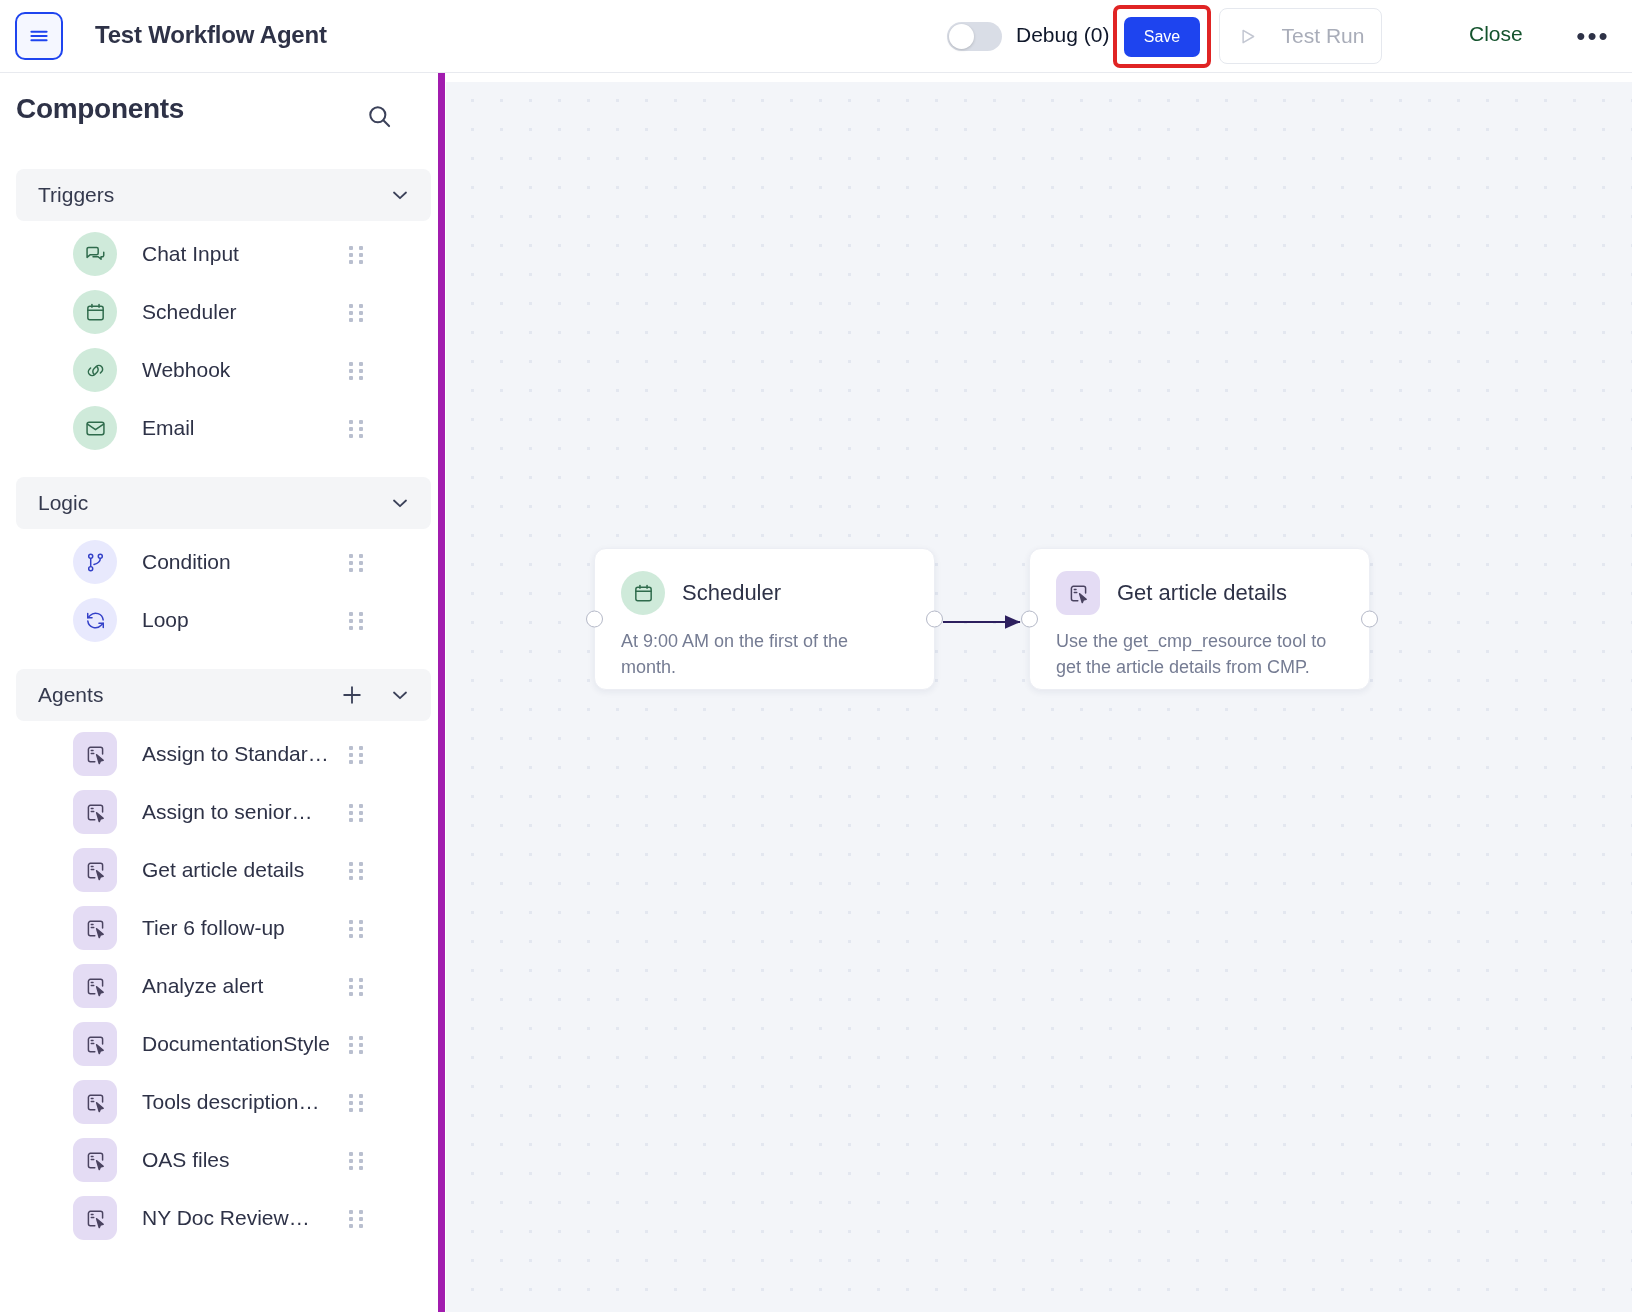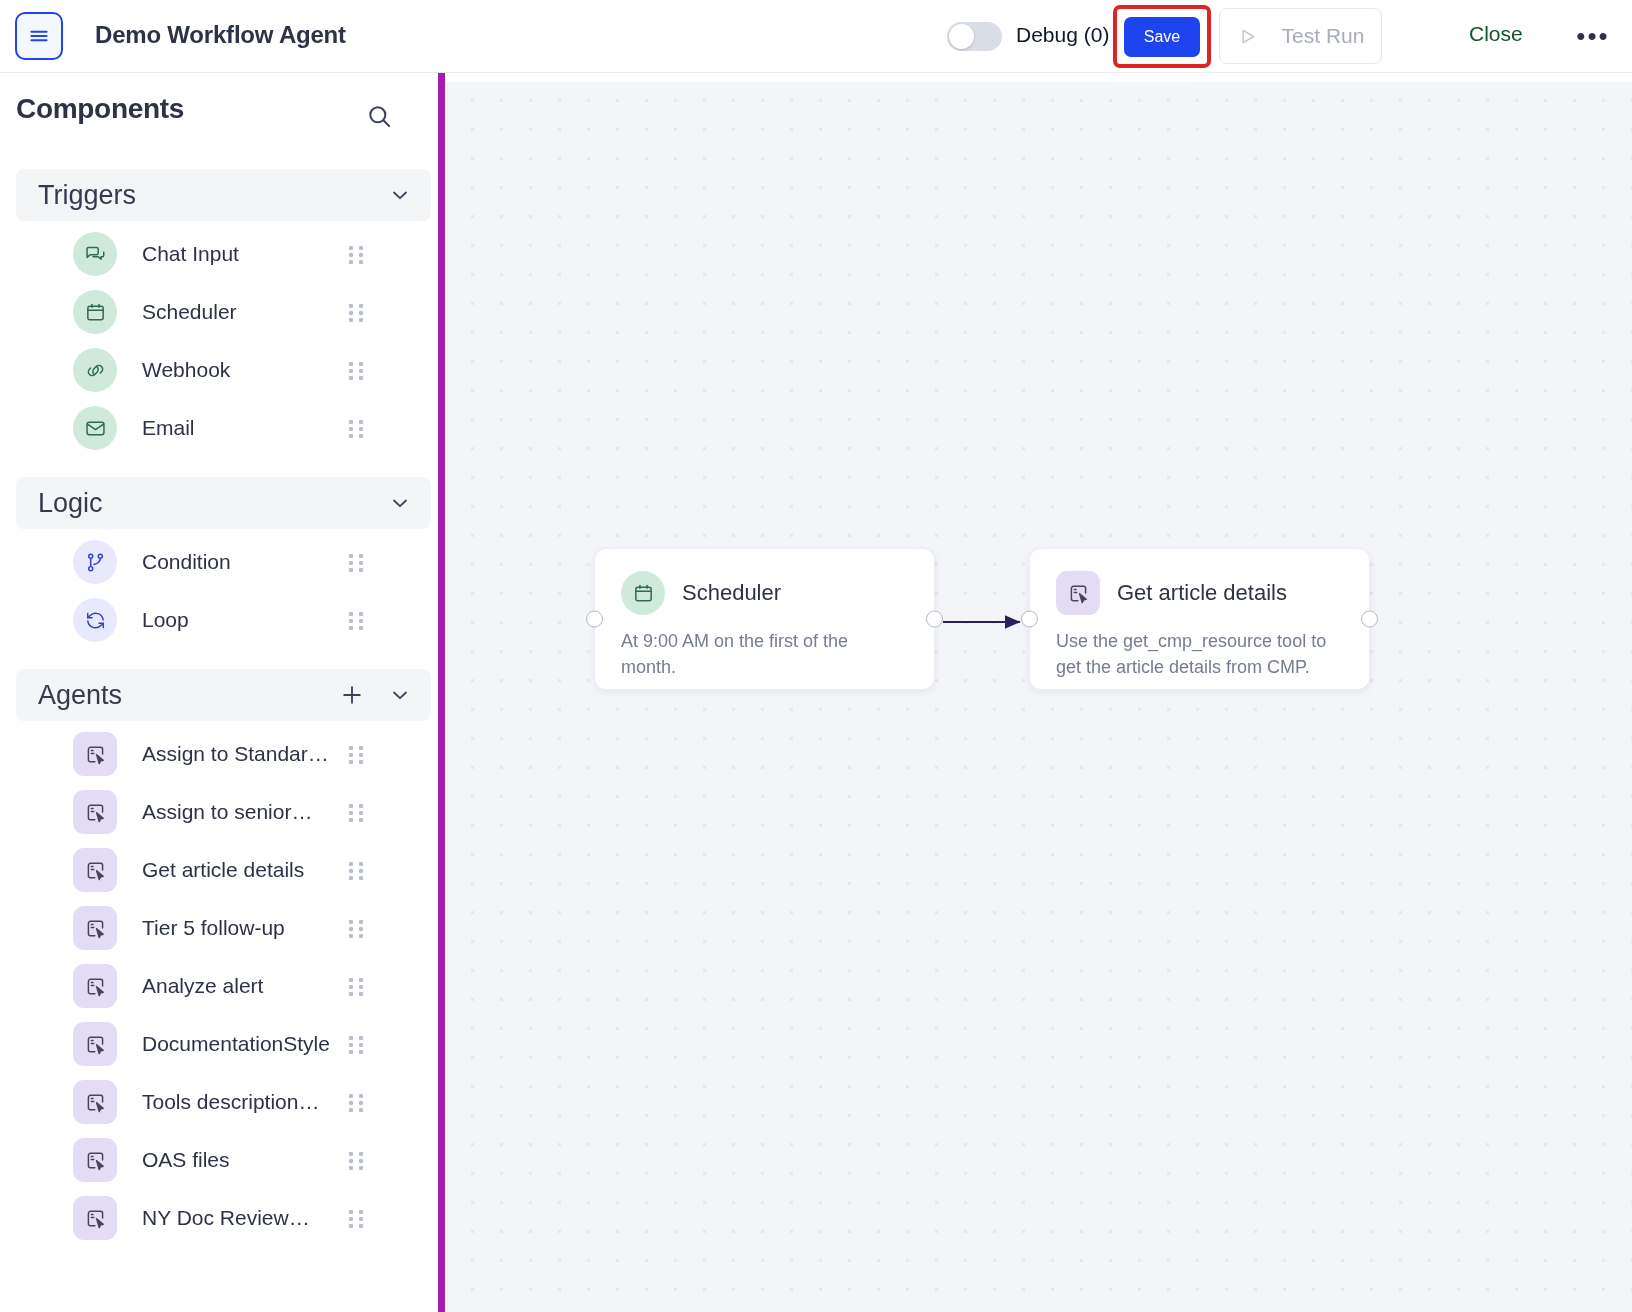--- a/index.html
+++ b/index.html
@@ -111,21 +111,21 @@
     position: absolute; left: 0; top: 96px; width: 445px; height: 1143px;
   }
   .group-header {
     position: relative;
     margin: 0 14px 0 16px;
     height: 52px; border-radius: 8px;
     background: #f4f5f7;
     display: flex; align-items: center;
     cursor: pointer;
   }
-  .group-title { font-size: 27px; color: #353a4e; margin-left: 22px; }
+  .group-title { font-size: 21px; color: #353a4e; margin-left: 22px; }
   .group-actions {
     position: absolute; right: 18px; top: 0; height: 52px;
     display: flex; align-items: center; gap: 22px;
   }
   .plus-icon-btn, .chevron-btn {
     background: none; border: none; cursor: pointer;
     display: flex; align-items: center; justify-content: center;
     width: 26px; height: 26px; padding: 0;
   }
   .comp-list { padding-top: 4px; }
@@ -228,21 +228,21 @@
   <div class="topbar">
 
     <div class="hamburger-btn">
       <svg width="26" height="26" viewBox="0 0 24 24" fill="none" stroke="#1e44ef" stroke-width="1.9" stroke-linecap="round">
         <line x1="5" y1="8" x2="19" y2="8"></line>
         <line x1="5" y1="12" x2="19" y2="12"></line>
         <line x1="5" y1="16" x2="19" y2="16"></line>
       </svg>
     </div>
 
-    <div class="app-title">Demo Workflow Agent</div>
+    <div class="app-title">Test Workflow Agent</div>
 
     <div class="toggle-switch">
       <div class="toggle-knob"></div>
     </div>
 
     <div class="debug-label">Debug (0)</div>
 
     <button class="save-btn">Save</button>
     <div class="save-highlight"></div>
 
@@ -483,21 +483,21 @@
           </div>
           <div class="comp-item">
             <span class="comp-icon agent">
               <svg width="23" height="23" viewBox="0 0 24 24" fill="none" stroke="#4a4360" stroke-width="1.55" stroke-linecap="round" stroke-linejoin="round">
                 <path d="M19.4 11.6V6.6A2.1 2.1 0 0 0 17.3 4.5H6.7A2.1 2.1 0 0 0 4.6 6.6v10.8A2.1 2.1 0 0 0 6.7 19.5h4.6"></path>
                 <path d="M13.2 12.3 20 18.1l-2.9.6-1.2 2.8z" fill="#4a4360" stroke="#4a4360"></path>
                 <line x1="7.6" y1="7.8" x2="9.4" y2="7.8"></line>
                 <line x1="7.6" y1="11" x2="10.2" y2="11"></line>
               </svg>
             </span>
-            <span class="comp-label">Tier 5 follow-up</span>
+            <span class="comp-label">Tier 6 follow-up</span>
             <span class="drag-handle">
               <i></i>
               <i></i>
               <i></i>
               <i></i>
               <i></i>
               <i></i>
             </span>
           </div>
           <div class="comp-item">

